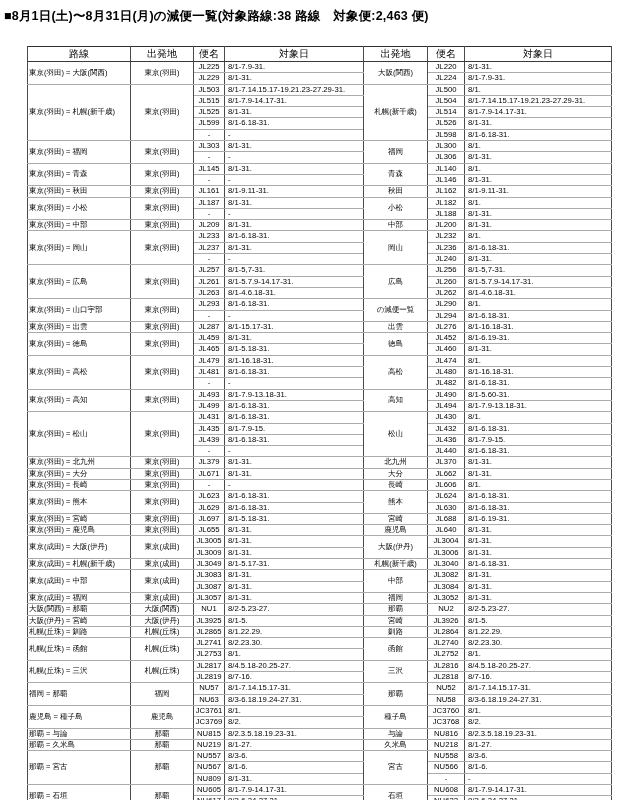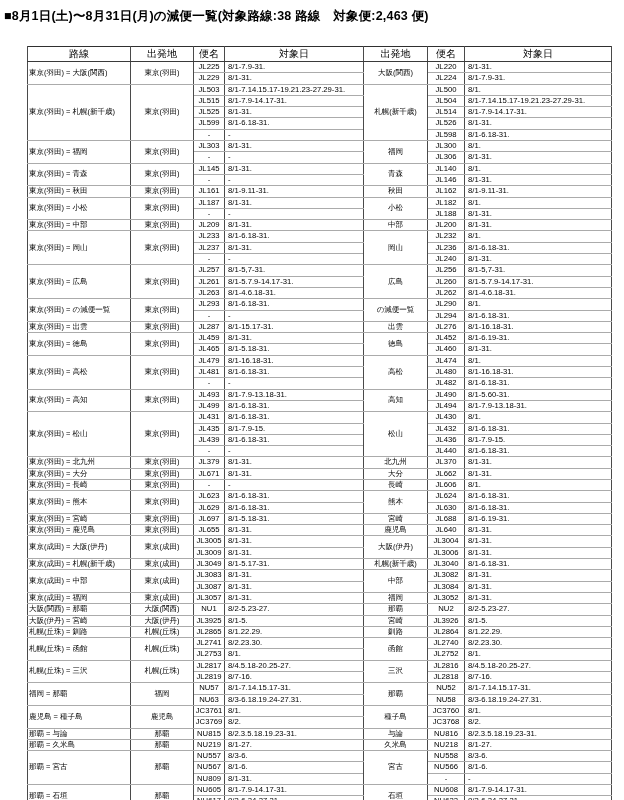--- a/index.html
+++ b/index.html
@@ -211,21 +211,21 @@
         <td class="flight-cell">JL260</td>
         <td class="date-cell">8/1-5.7.9-14.17-31.</td>
       </tr>
       <tr>
         <td class="flight-cell">JL263</td>
         <td class="date-cell">8/1-4.6.18-31.</td>
         <td class="flight-cell">JL262</td>
         <td class="date-cell">8/1-4.6.18-31.</td>
       </tr>
       <tr class="group-first">
-        <td class="route-cell" rowspan="2">東京(羽田) = の減便一覧</td>
+        <td class="route-cell" rowspan="2">東京(羽田) = 山口宇部</td>
         <td class="dep-cell" rowspan="2">東京(羽田)</td>
         <td class="flight-cell">JL293</td>
         <td class="date-cell">8/1-6.18-31.</td>
         <td class="dep-cell" rowspan="2">の減便一覧</td>
         <td class="flight-cell">JL290</td>
         <td class="date-cell">8/1.</td>
       </tr>
       <tr>
         <td class="flight-cell">-</td>
         <td class="date-cell">-</td>

